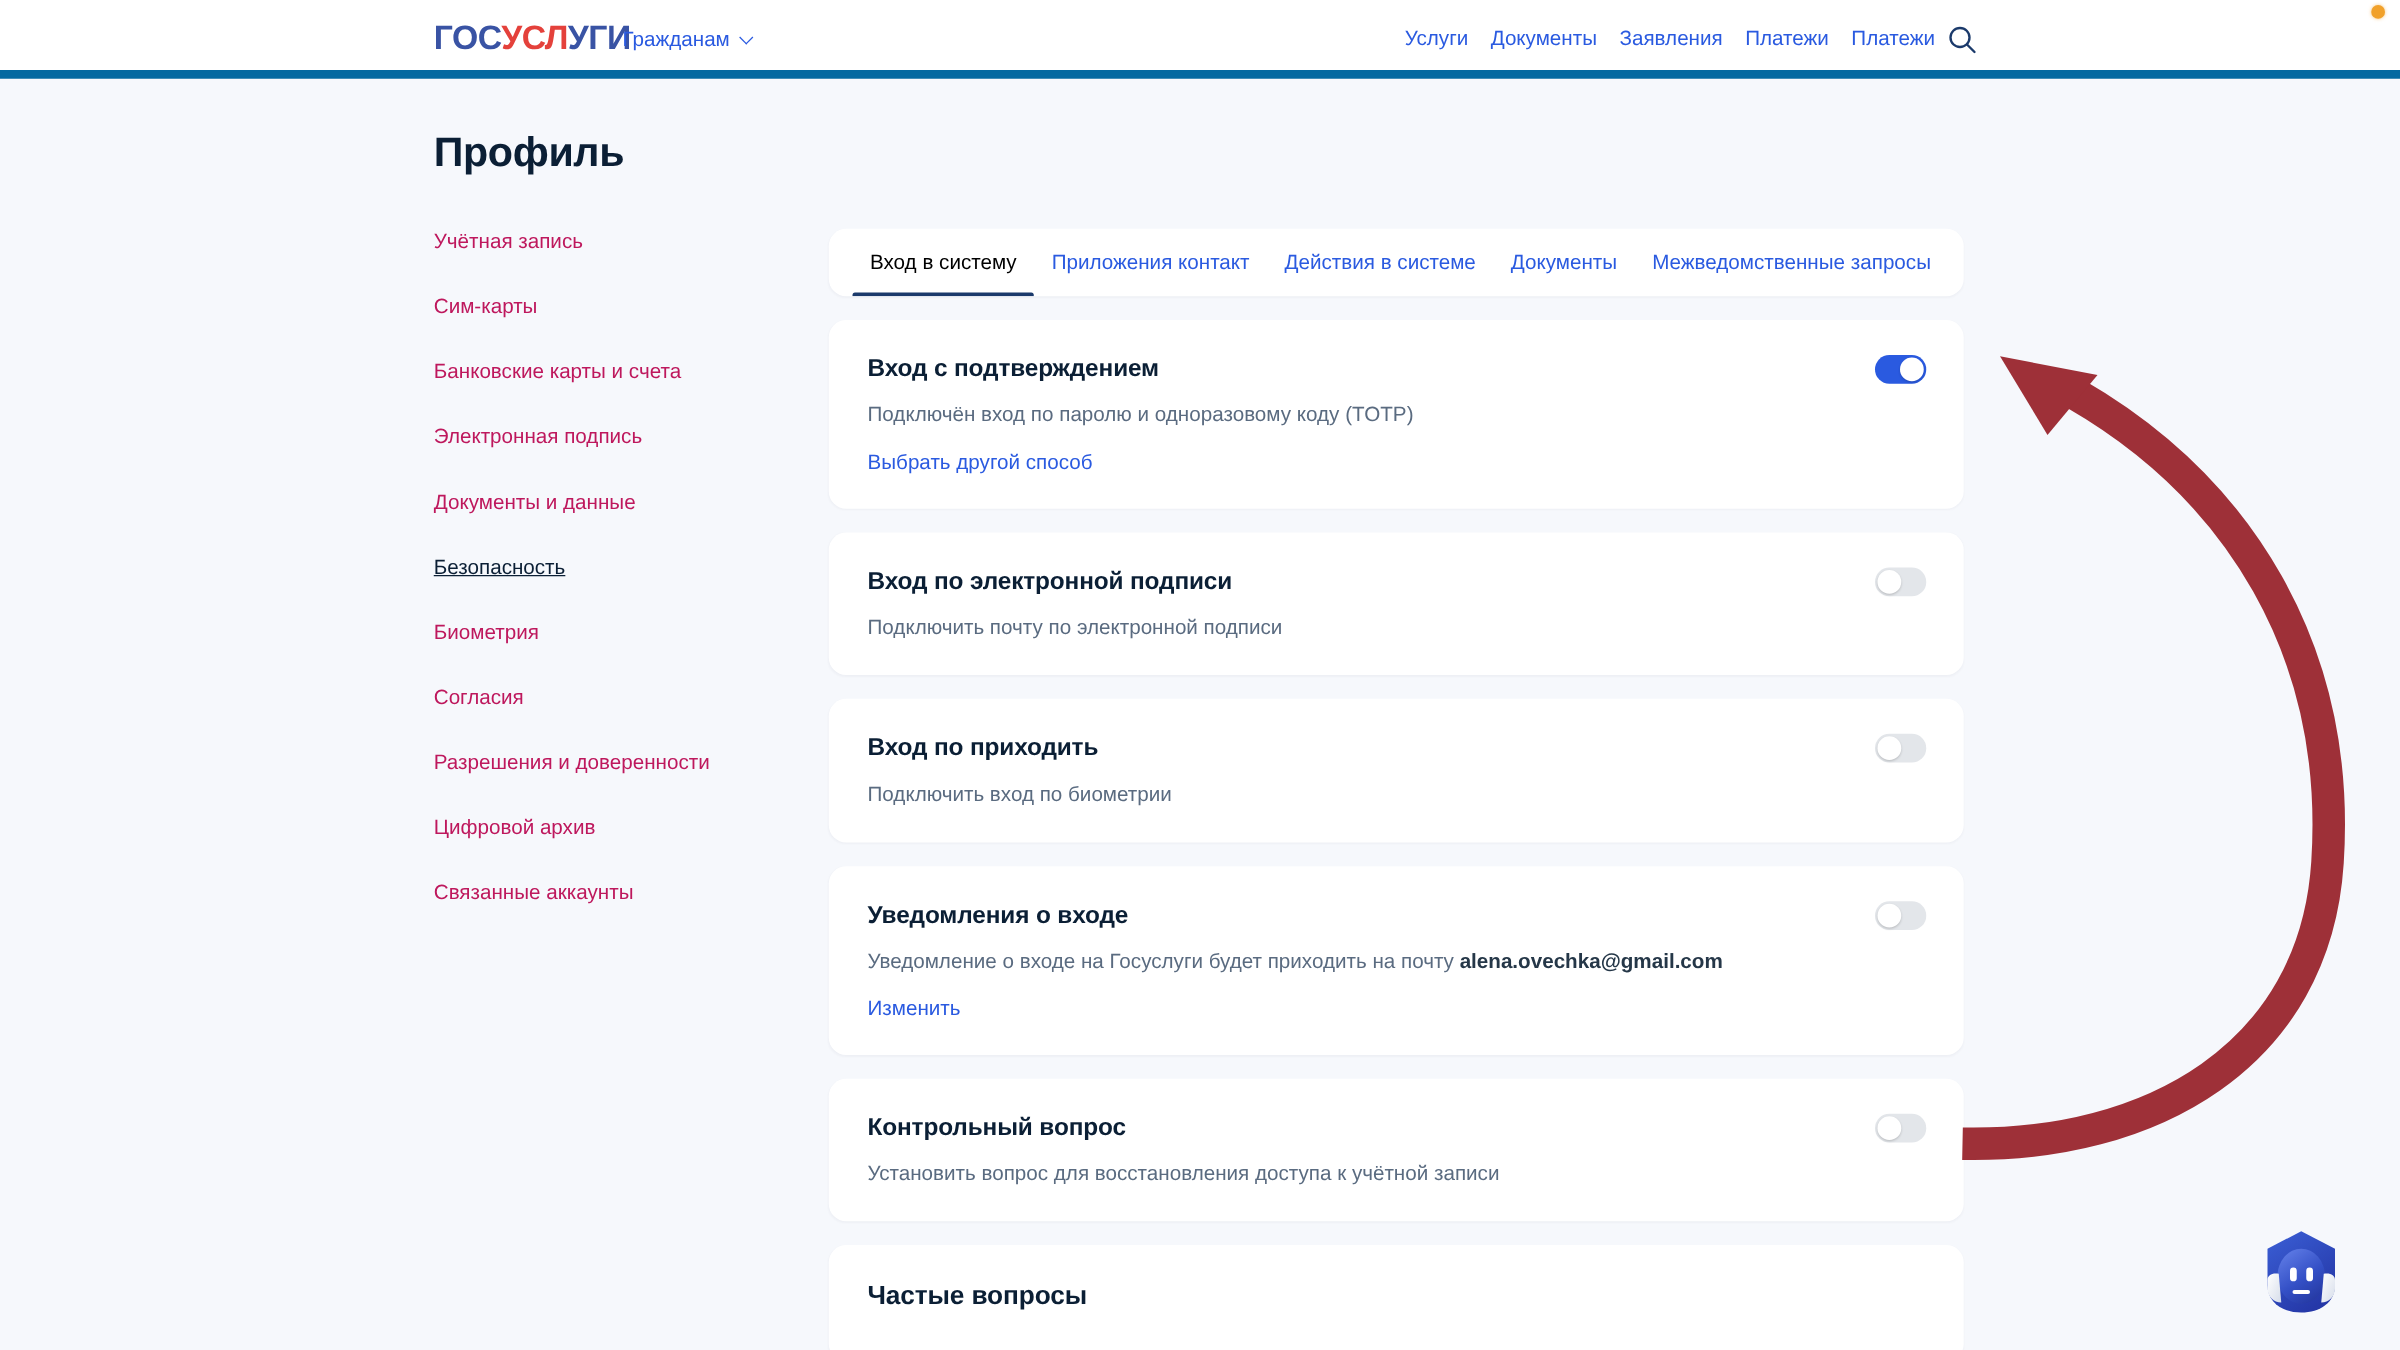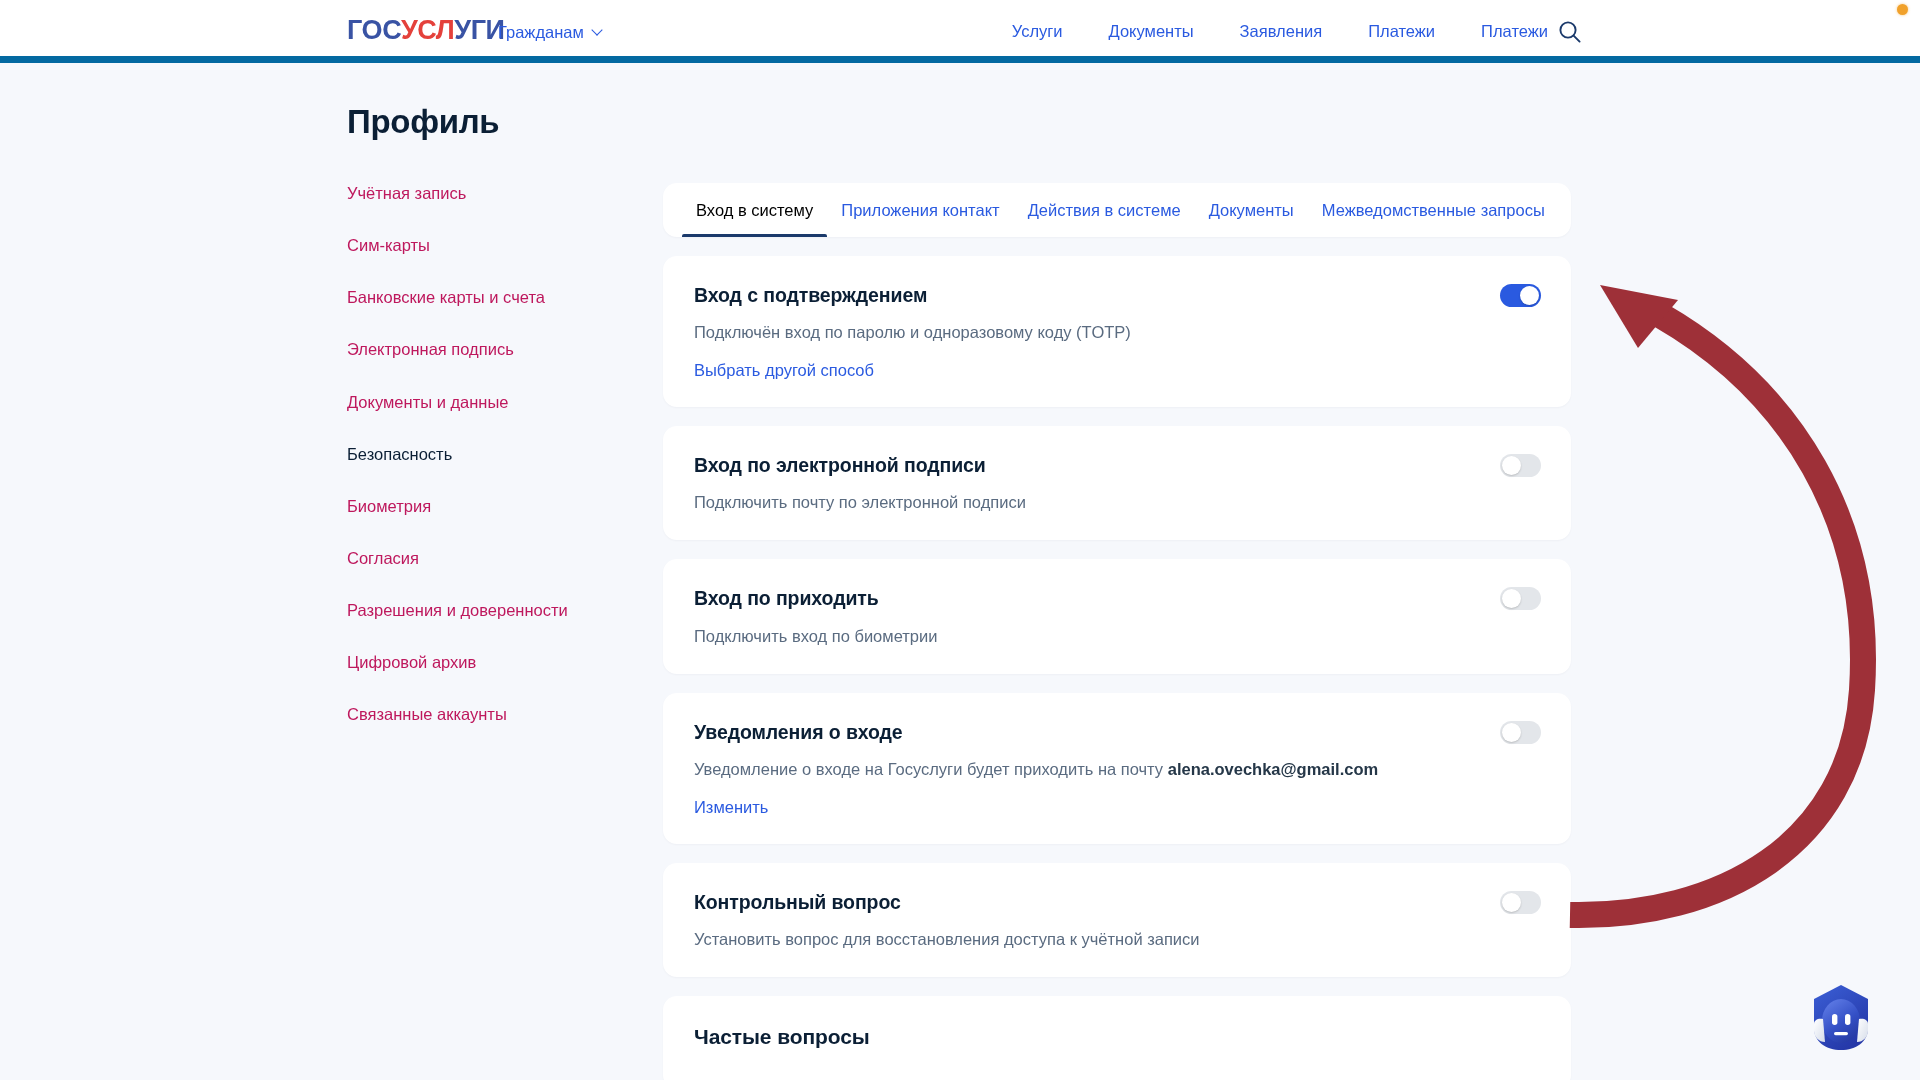--- a/index.html
+++ b/index.html
@@ -72,21 +72,21 @@
     border-bottom: 1.7px solid #2a5ae0;
     transform: rotate(45deg);
   }
 
   .main-nav {
     position: absolute;
     right: 372px;
     top: 22px;
     display: flex;
     align-items: center;
-    gap: 46px;
+    gap: 18px;
   }
   .main-nav a {
     color: #2a5ae0;
     font-size: 16.5px;
     text-decoration: none;
     white-space: nowrap;
   }
   .search-btn {
     position: absolute;
     right: 337px;
@@ -139,20 +139,21 @@
     color: #be185d;
     text-decoration: none;
     margin-bottom: 31.5px;
     line-height: 1.25;
     white-space: nowrap;
     cursor: pointer;
   }
   .sidebar-item.active {
     color: #0b1f35;
     cursor: default;
+    text-decoration: underline;
   }
 
   
   .content {
     position: absolute;
     left: 663px;
     top: 120px;
     width: 908px;
   }
 

